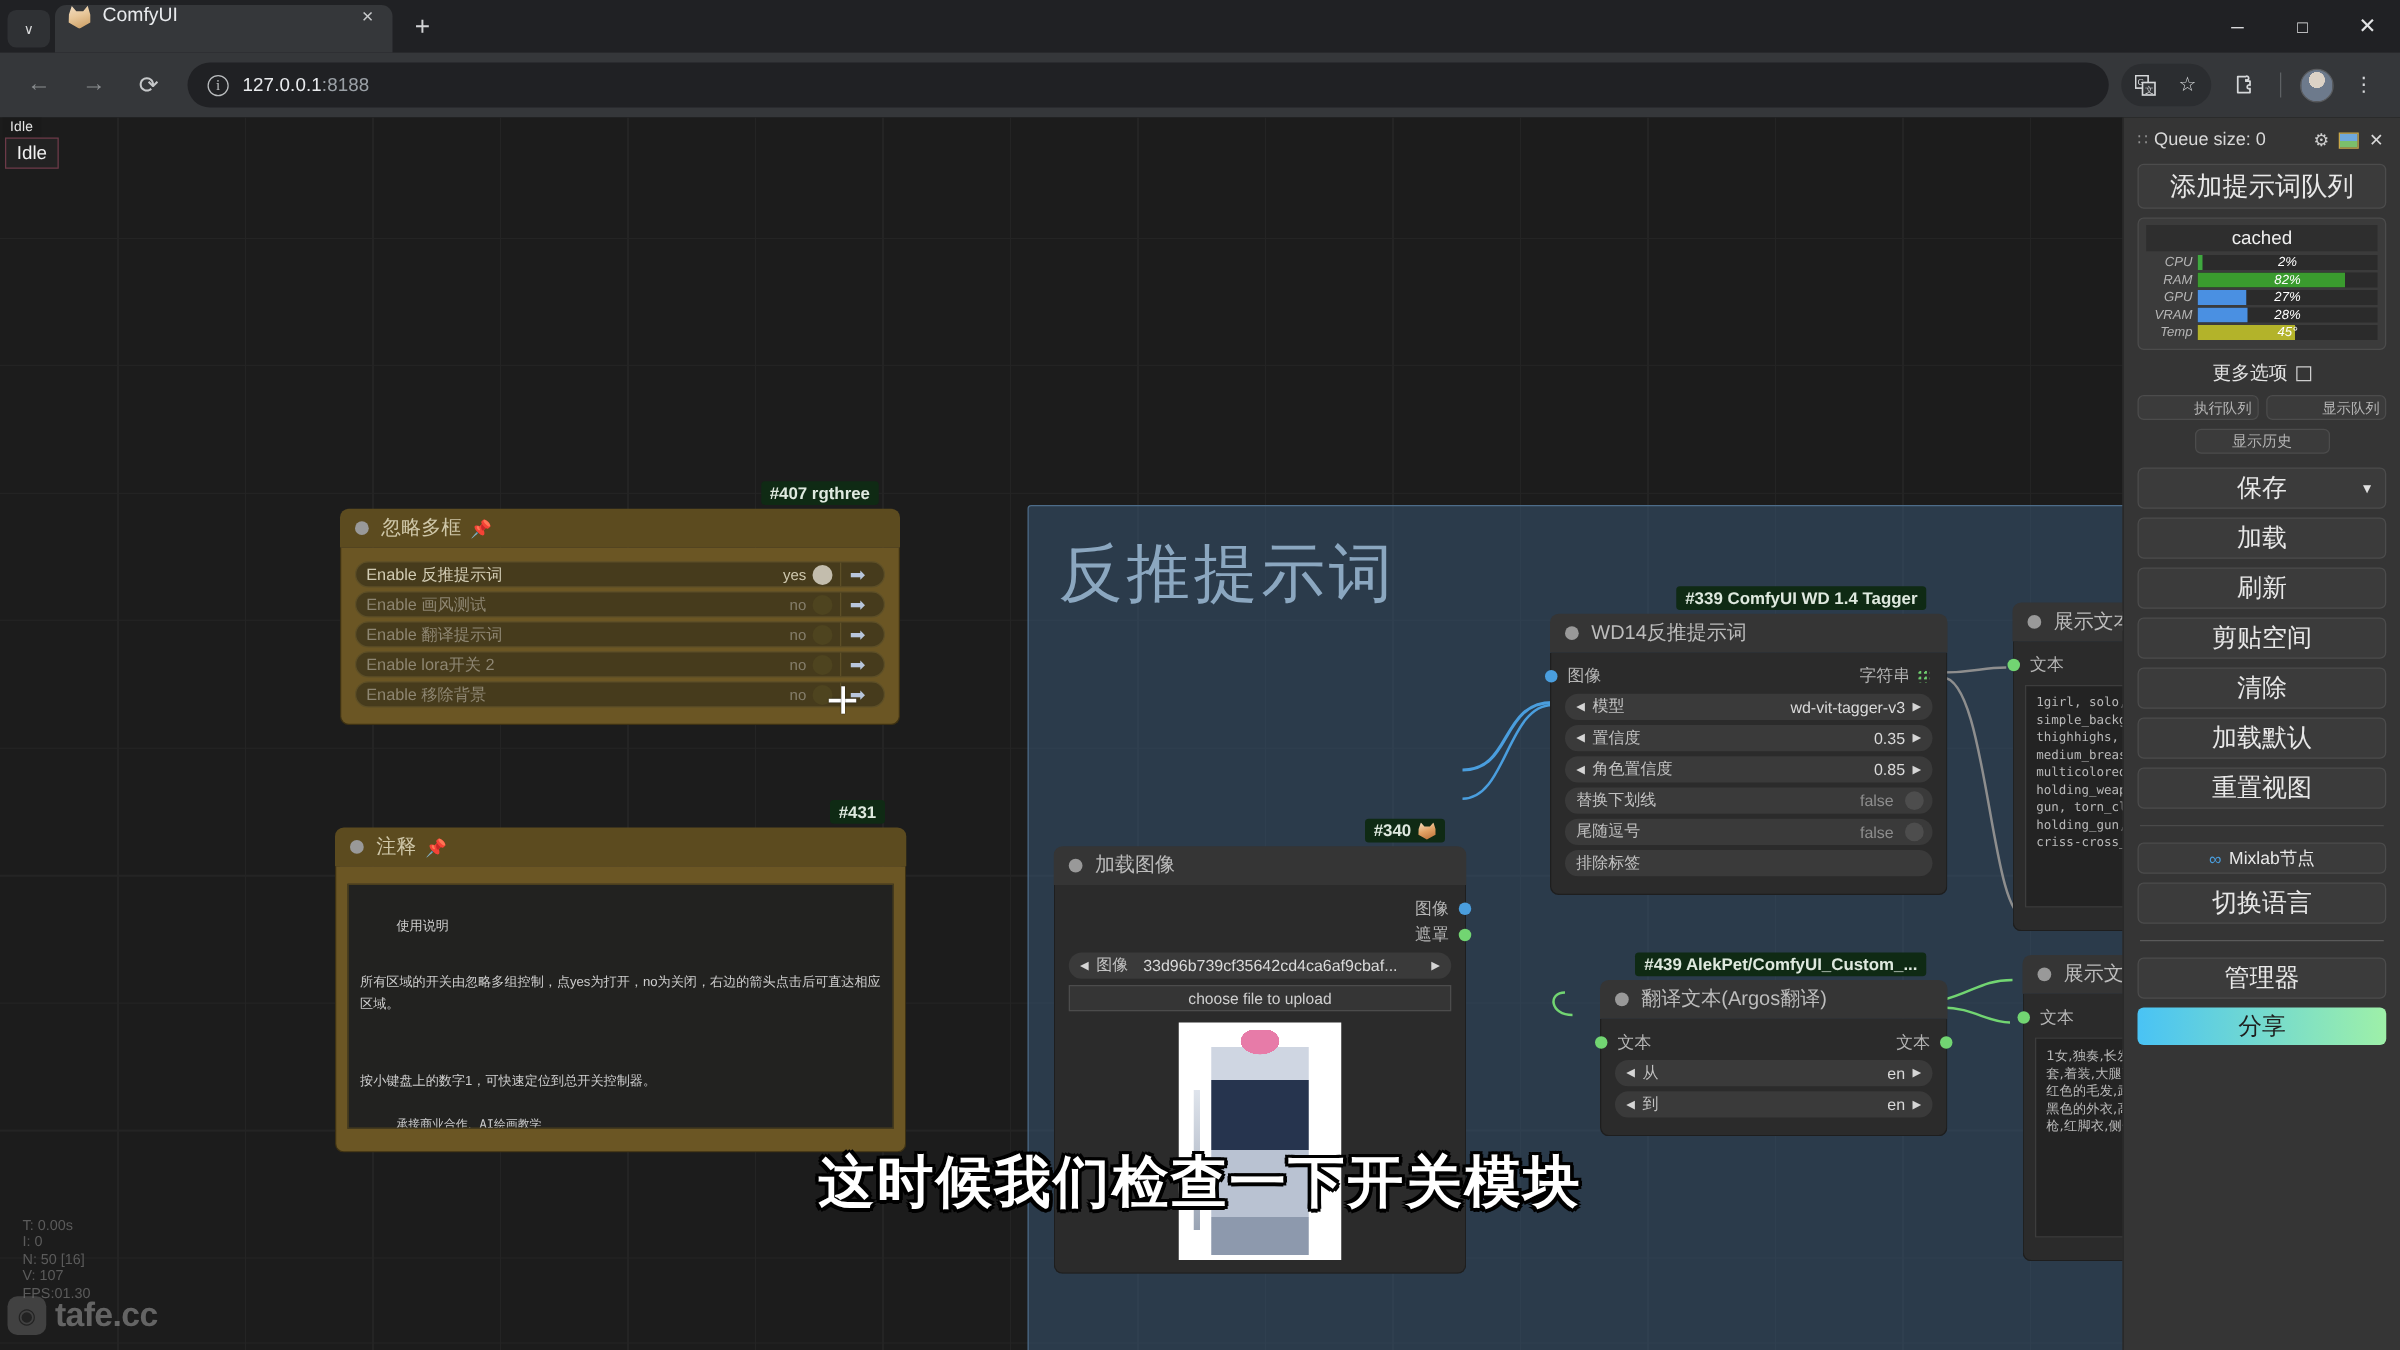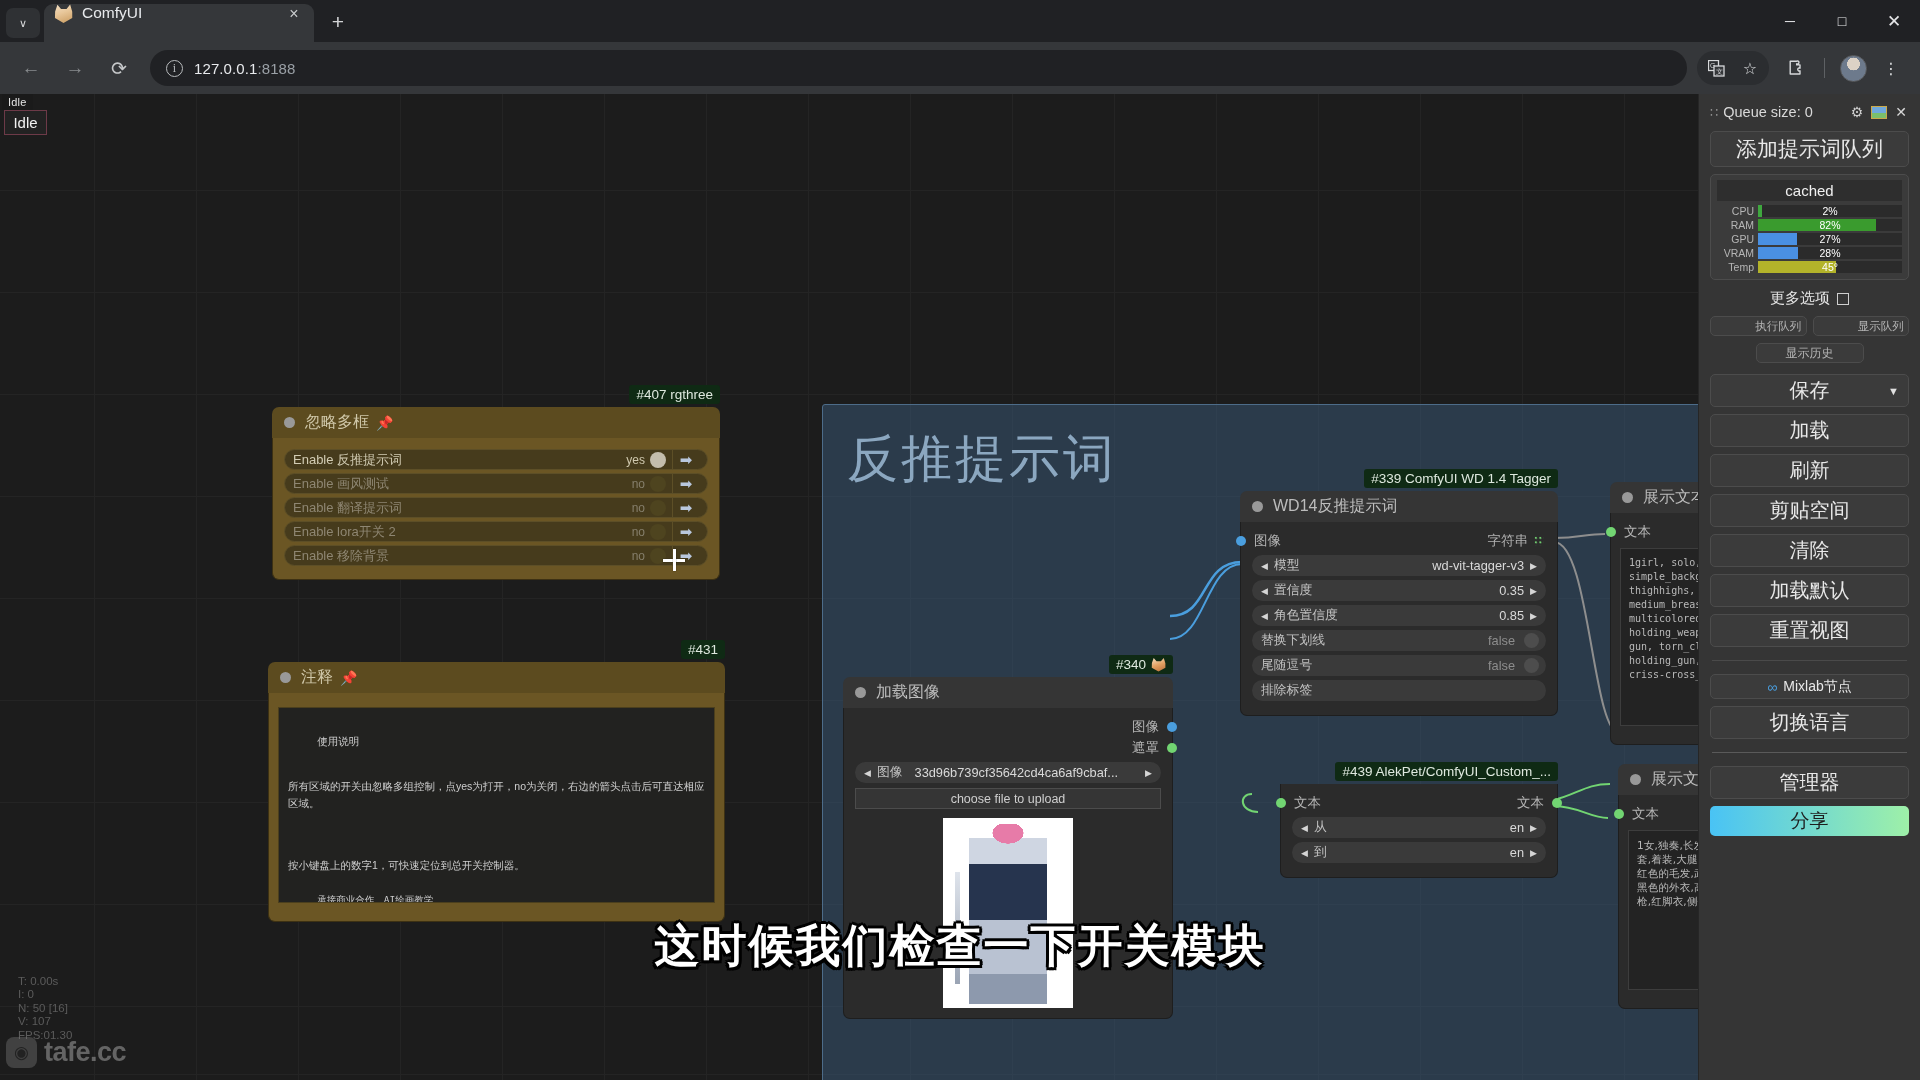--- a/index.html
+++ b/index.html
@@ -135,23 +135,23 @@
     border-radius: 3px;
   }
   .group-title {
     position: absolute; left: 24px; top: 20px; font-size: 51px;
     color: #a7c6e2; opacity: .78; letter-spacing: 3px; white-space: nowrap;
   }
 
   
   .node { position: absolute; border-radius: 7px; }
   .node-badge {
-    position: absolute; top: -22px; right: 0; background: #0f2a14;
+    position: absolute; top: -22px; right: 17px; background: #0f2a14;
     color: #dfe9df; font-size: 13.5px; padding: 2px 7px; border-radius: 3px;
-    white-space: nowrap; font-weight: normal; display: flex; align-items: center; gap: 5px;
+    white-space: nowrap; font-weight: bold; display: flex; align-items: center; gap: 5px;
   }
   .badge-fox {
     width: 15px; height: 14px;
     background: linear-gradient(160deg,#f6e2c6 0%,#e2a264 48%,#b86a32 100%);
     clip-path: polygon(6% 40%,18% 4%,37% 26%,66% 26%,85% 3%,96% 41%,96% 74%,50% 100%,5% 74%);
   }
   .node-header {
     height: 31px; display: flex; align-items: center; gap: 10px;
     padding: 0 12px; border-radius: 7px 7px 0 0;
   }
@@ -303,21 +303,21 @@
   }
   .btn-queue { height: 36px; font-size: 21px; }
   .stats-box {
     background: #3b3b3b; border: 1px solid #4c4c4c; border-radius: 5px;
     padding: 5px 6px 6px;
   }
   .cached {
     background: #2e2e2e; color: #f0f0f0; font-size: 15px; text-align: center;
     padding: 2px 0; margin-bottom: 3px;
   }
-  .stat-row { display: flex; align-items: center; height: 13px; margin-top: 1px; }
+  .stat-row { display: flex; align-items: flex-start; height: 13px; margin-top: 1px; font-style: italic; }
   .stat-name {
     width: 41px; text-align: right; padding-right: 4px; font-size: 10.5px; color: #b6b6b6;
   }
   .stat-bar {
     flex: 1; height: 12px; background: #2b2b2b; position: relative; overflow: hidden;
   }
   .stat-fill { position: absolute; left: 0; top: 0; bottom: 0; }
   .stat-val {
     position: absolute; left: 0; right: 0; text-align: center; font-size: 10.5px;
     color: #fff; line-height: 12px;
@@ -579,20 +579,24 @@
           <span class="tgl"></span>
         </div>
         <div class="widget text-only">
           <span class="wname" style="margin-left:0;">排除标签</span>
         </div>
       </div>
     </div>
 
     <div class="node dark" style="left:1280px; top:690px; width:278px;">
       <div class="node-badge">#439 AlekPet/ComfyUI_Custom_...</div>
+      <div class="node-header">
+        <div class="node-dot"></div>
+        <span class="node-title">翻译文本(Argos翻译)</span>
+      </div>
       <div class="node-body">
         <div class="slot-row">
           <span class="slot-dot in green"></span>
           <span class="slot-label-l">文本</span>
           <span class="slot-label-r">文本</span>
           <span class="slot-dot out green"></span>
         </div>
         <div class="widget combo">
           <span class="arr">◀</span>
           <span class="wname">从</span>

